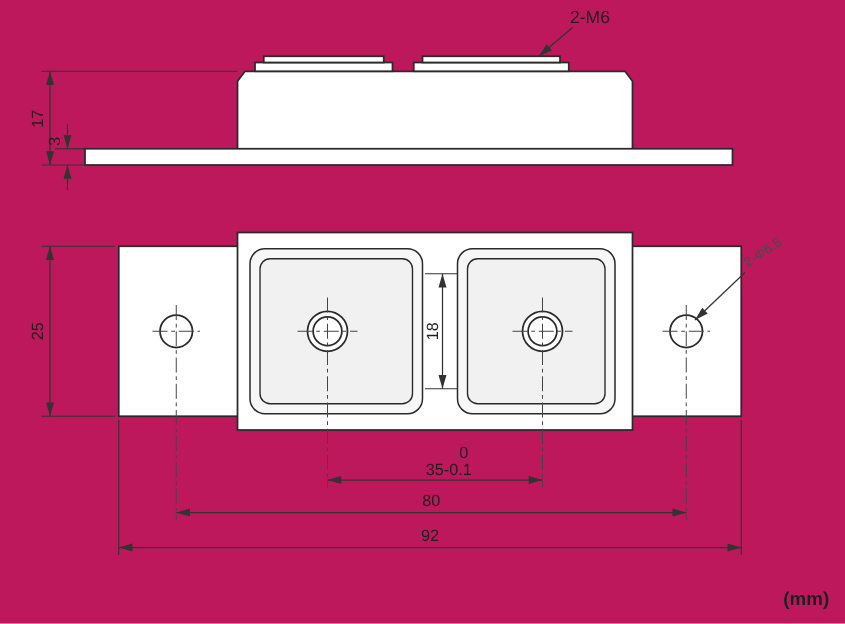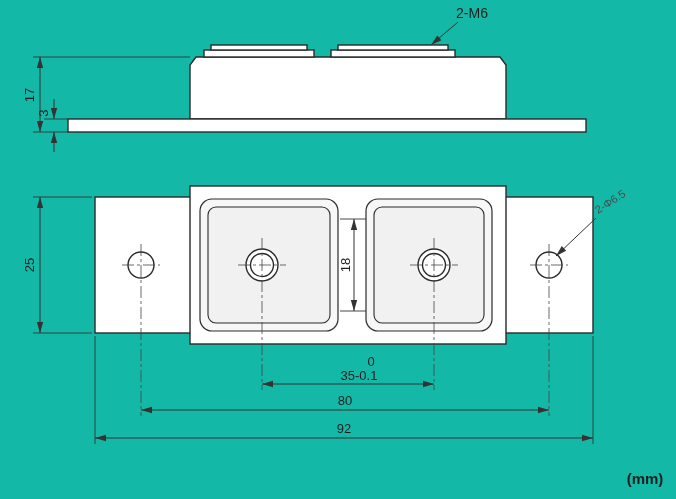--- a/index.html
+++ b/index.html
@@ -5,21 +5,21 @@
   html, body {
     margin: 0;
     padding: 0;
     background: #ffffff;
     font-family: "Liberation Sans", "DejaVu Sans", sans-serif;
   }
   .canvas {
     position: relative;
     width: 676px;
     height: 499px;
-    background: #14b8a6;
+    background: #be185d;
     overflow: hidden;
   }
   svg text {
     fill: #1f1f1f;
     font-family: "Liberation Sans", "DejaVu Sans", sans-serif;
   }
   .dim-text { font-size: 13px; }
   .small-label { font-size: 11px; fill: #4a4a4a; }
   .thread-label { font-size: 14px; }
   .unit-text { font-size: 15px; font-weight: bold; }

